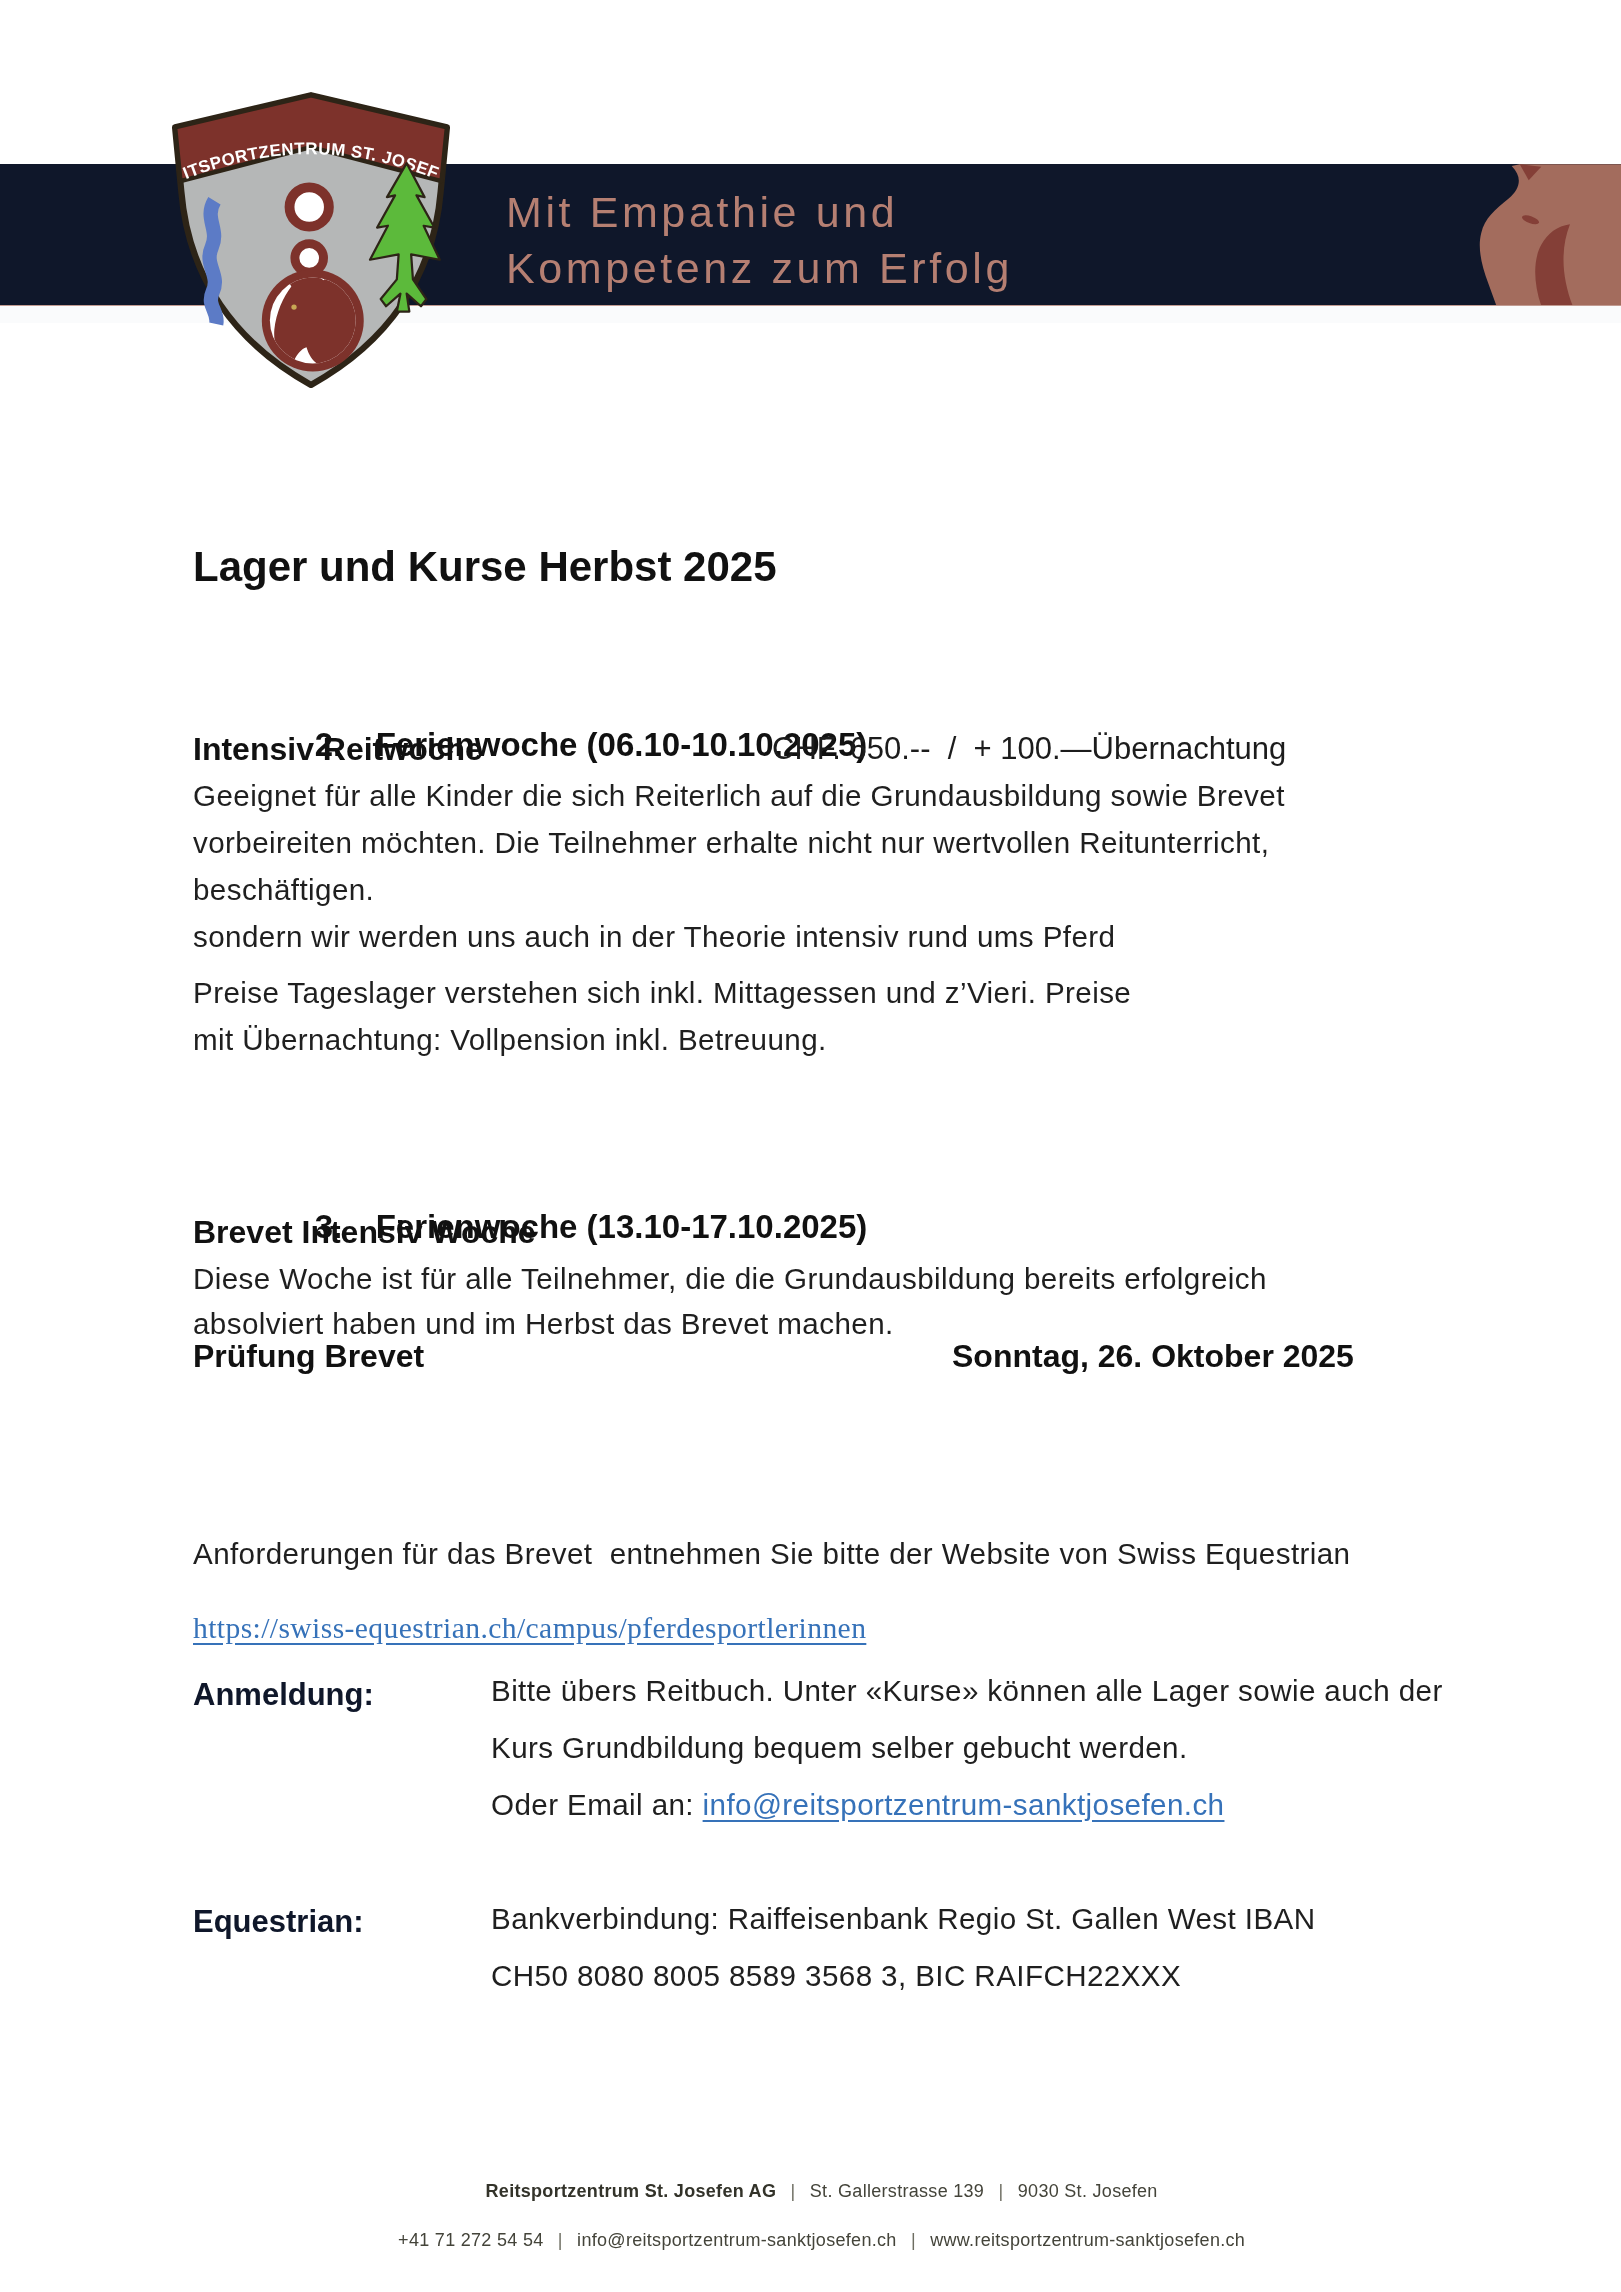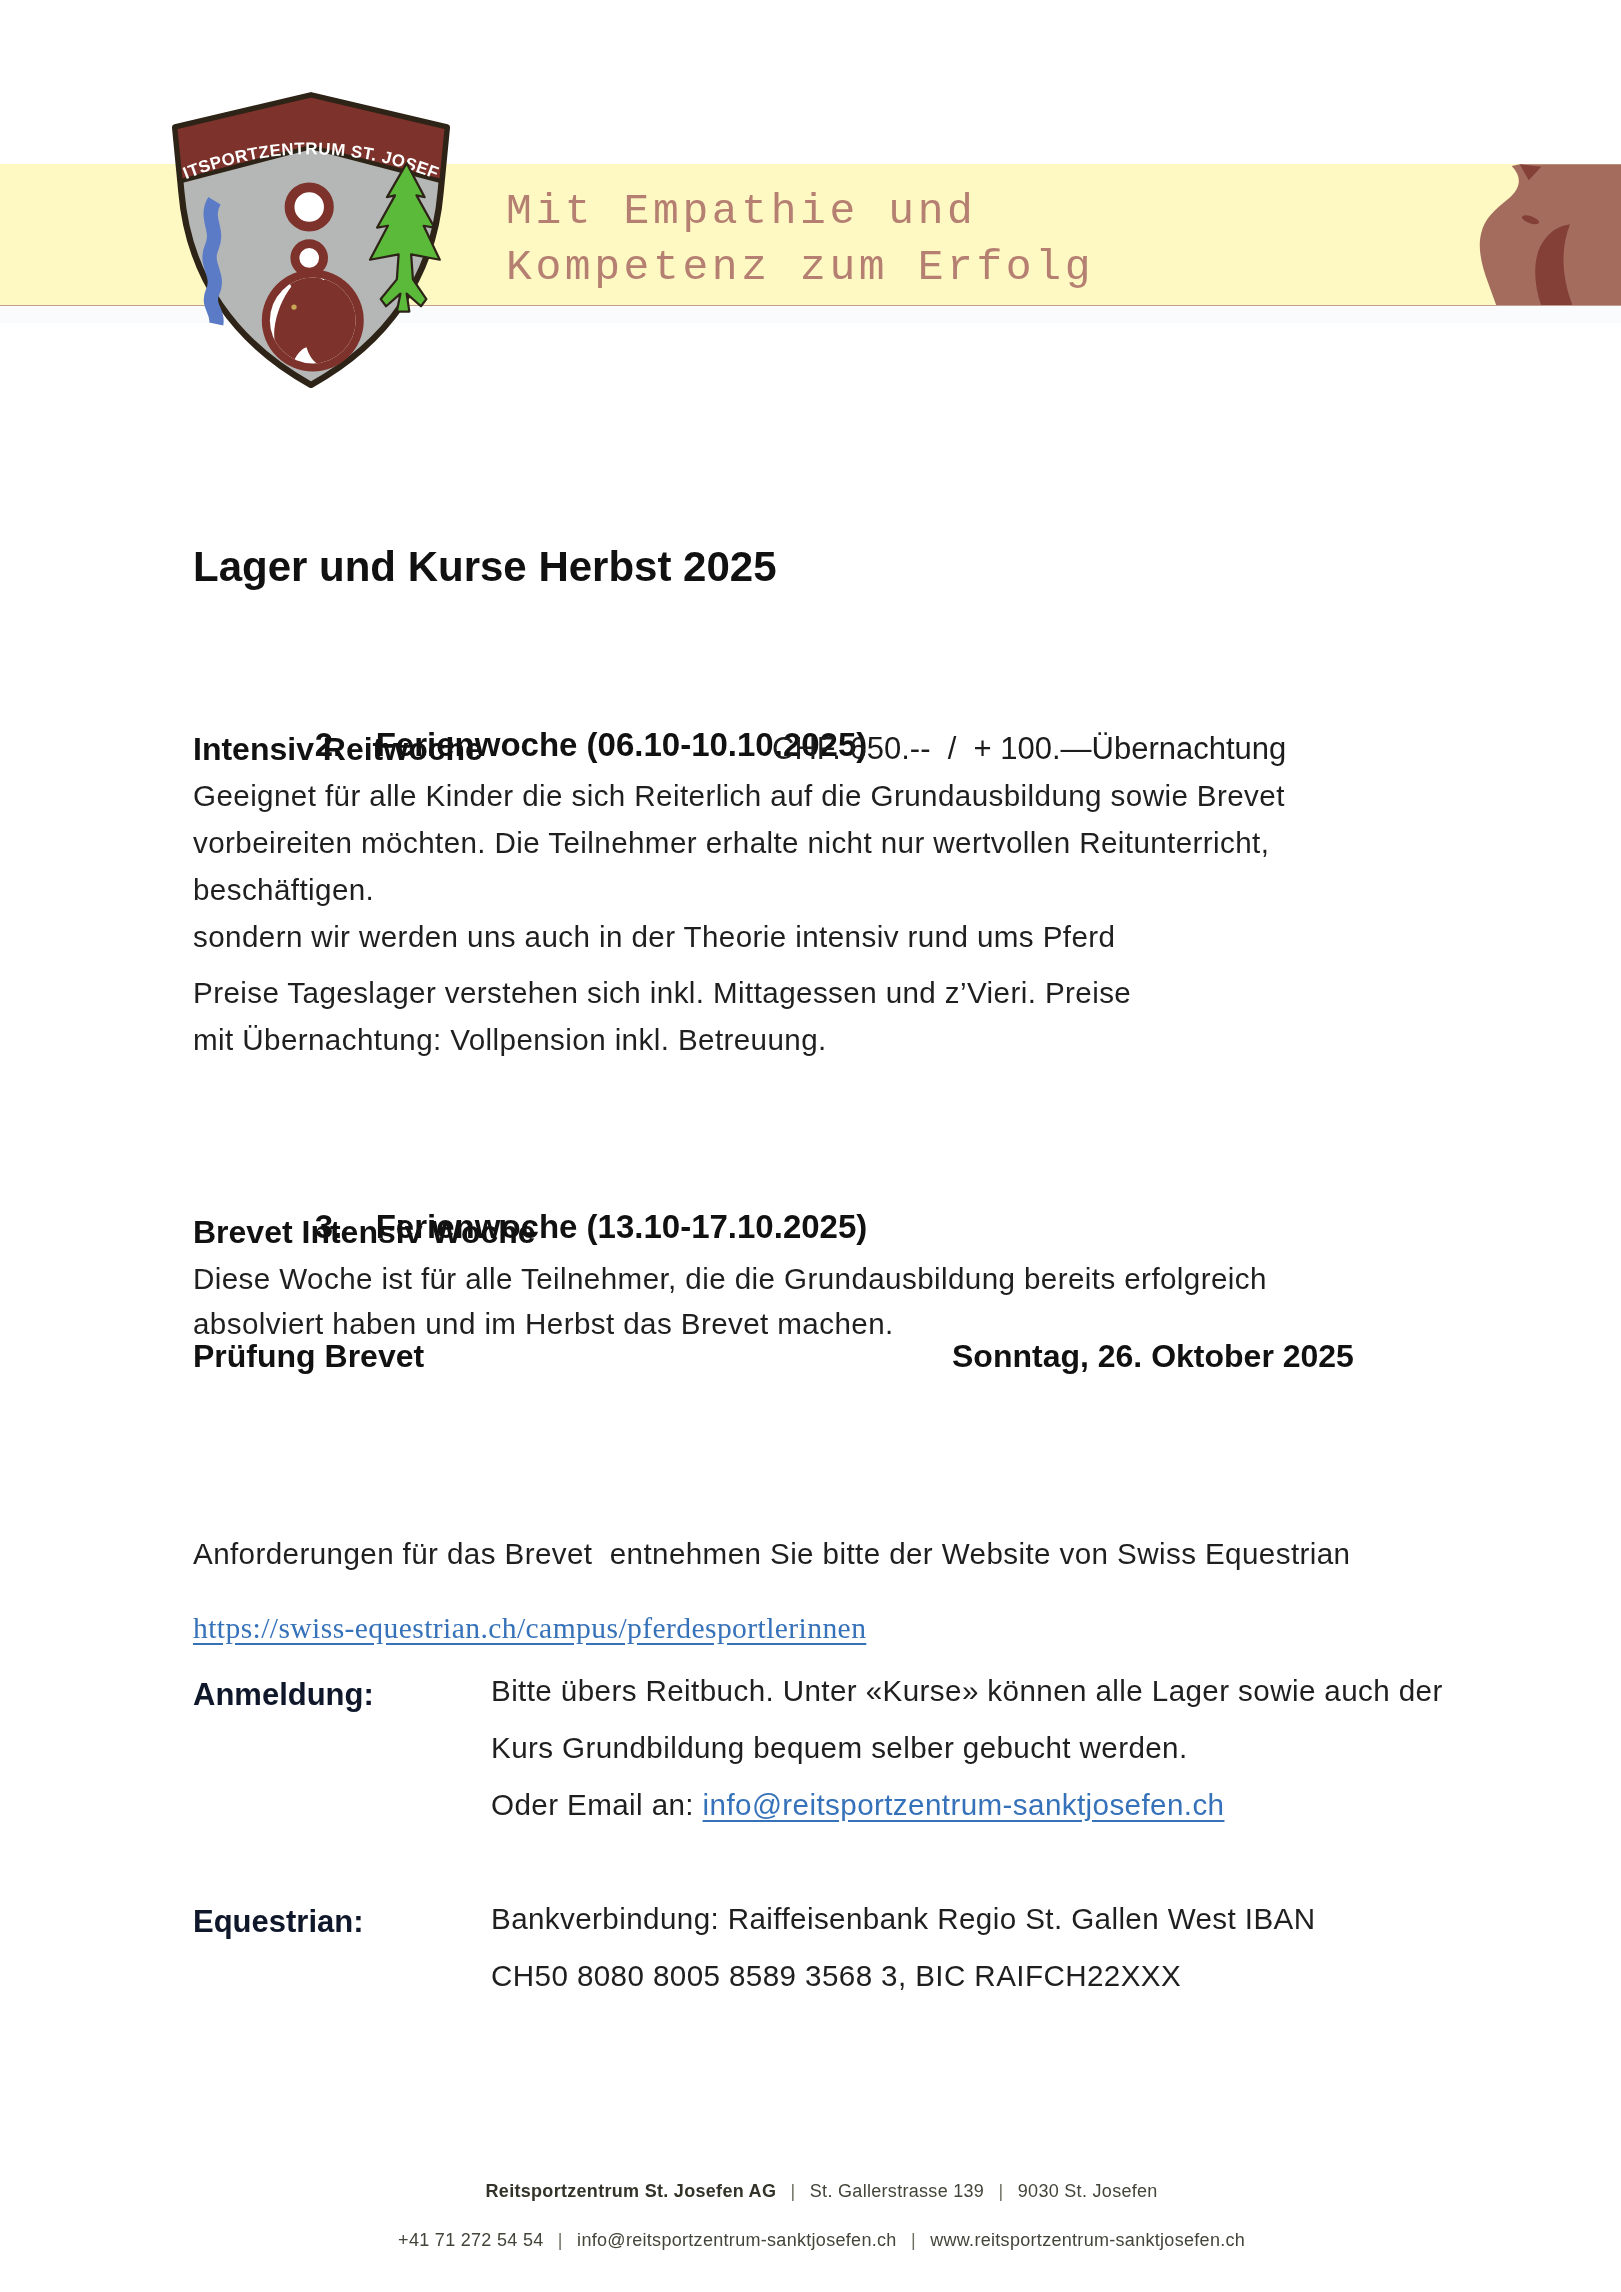--- a/index.html
+++ b/index.html
@@ -4,22 +4,21 @@
 <style>
   html,body { margin:0; padding:0; background:#e8e8e8; }
   .page {
     position:relative; width:1622px; height:2293px; margin:0 auto;
     background:#ffffff; overflow:hidden;
     font-family:"Liberation Sans", sans-serif; color:#1c1c1c;
   }
   
   .top-banner {
     position:absolute; left:0; top:164px; width:1622px; height:142px;
-    background:#fef9c3;
-    font-family:Liberation Mono, monospace;
+    background:#0f172a;
   }
   .banner-understrip {
     position:absolute; left:0; top:305px; width:1622px; height:17px;
     background:#fafbfc; border-top:1.8px solid #c29b91;
   }
   .slogan {
     position:absolute; left:506px; top:19.7px;
     font-size:43px; line-height:56px; letter-spacing:3.6px;
     color:#b57f72; font-weight:400;
   }

